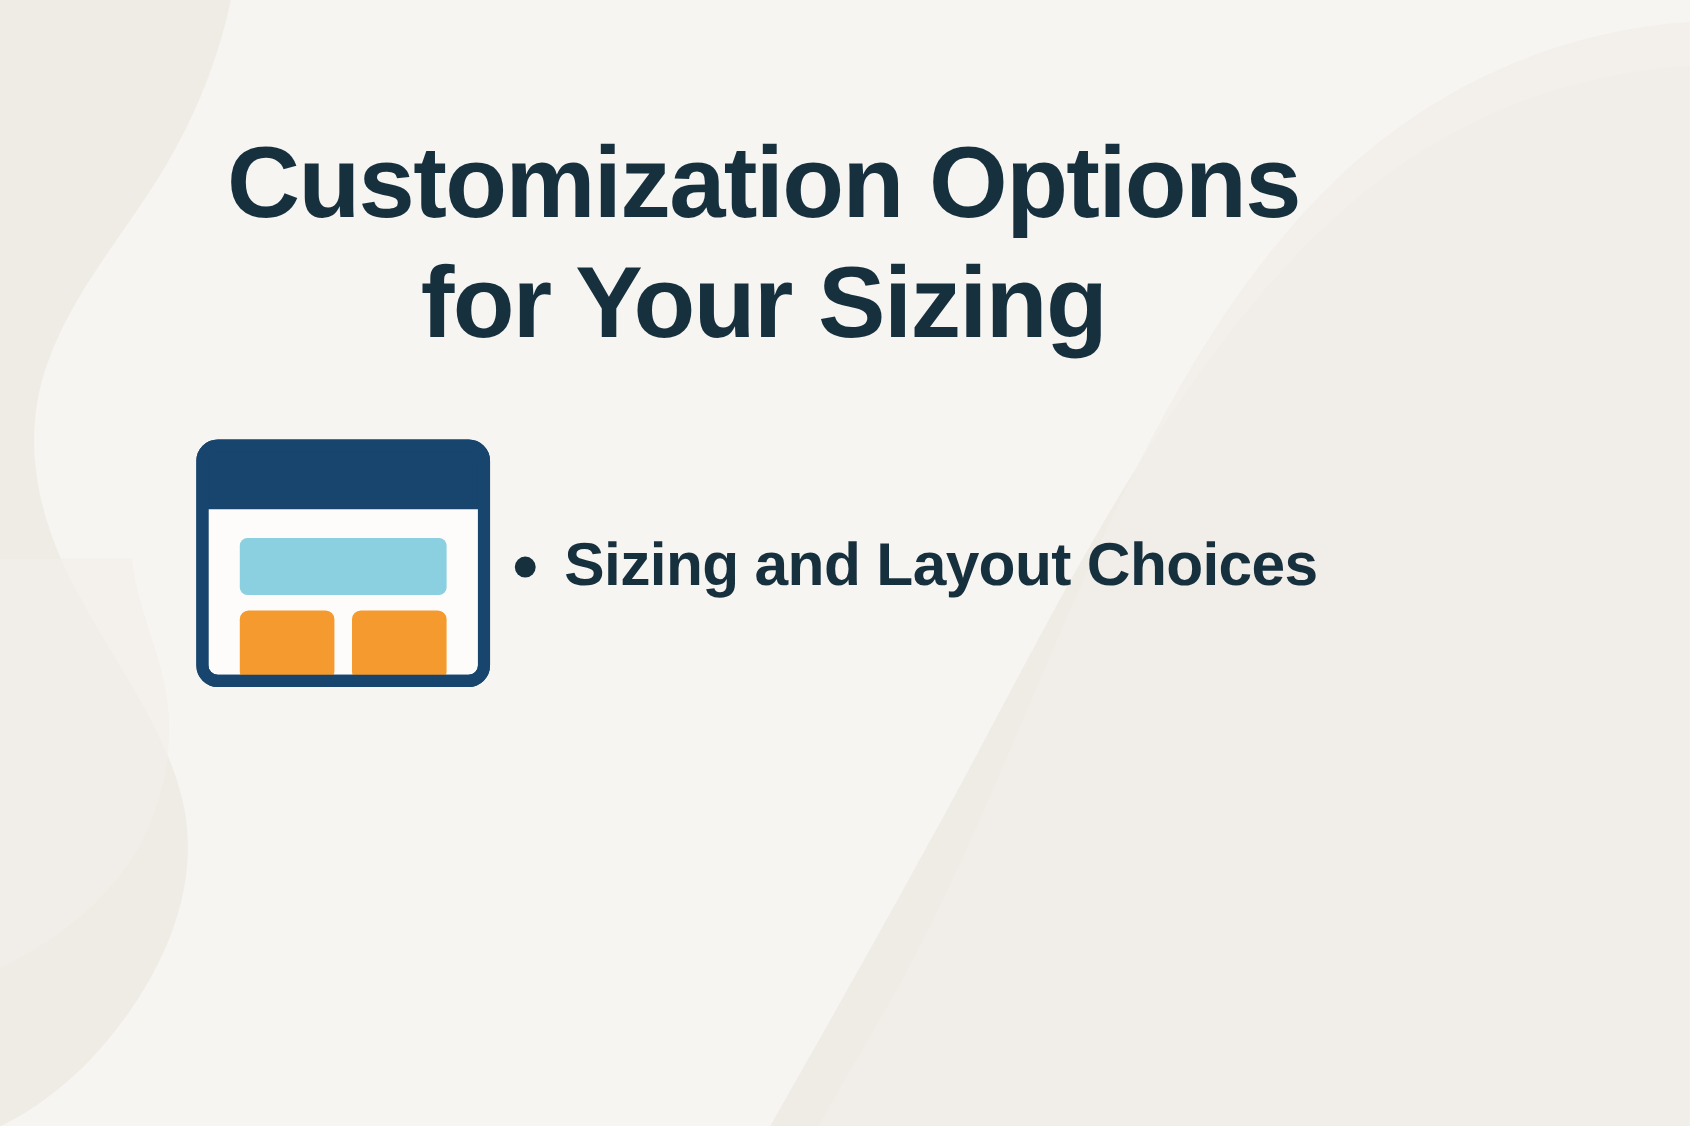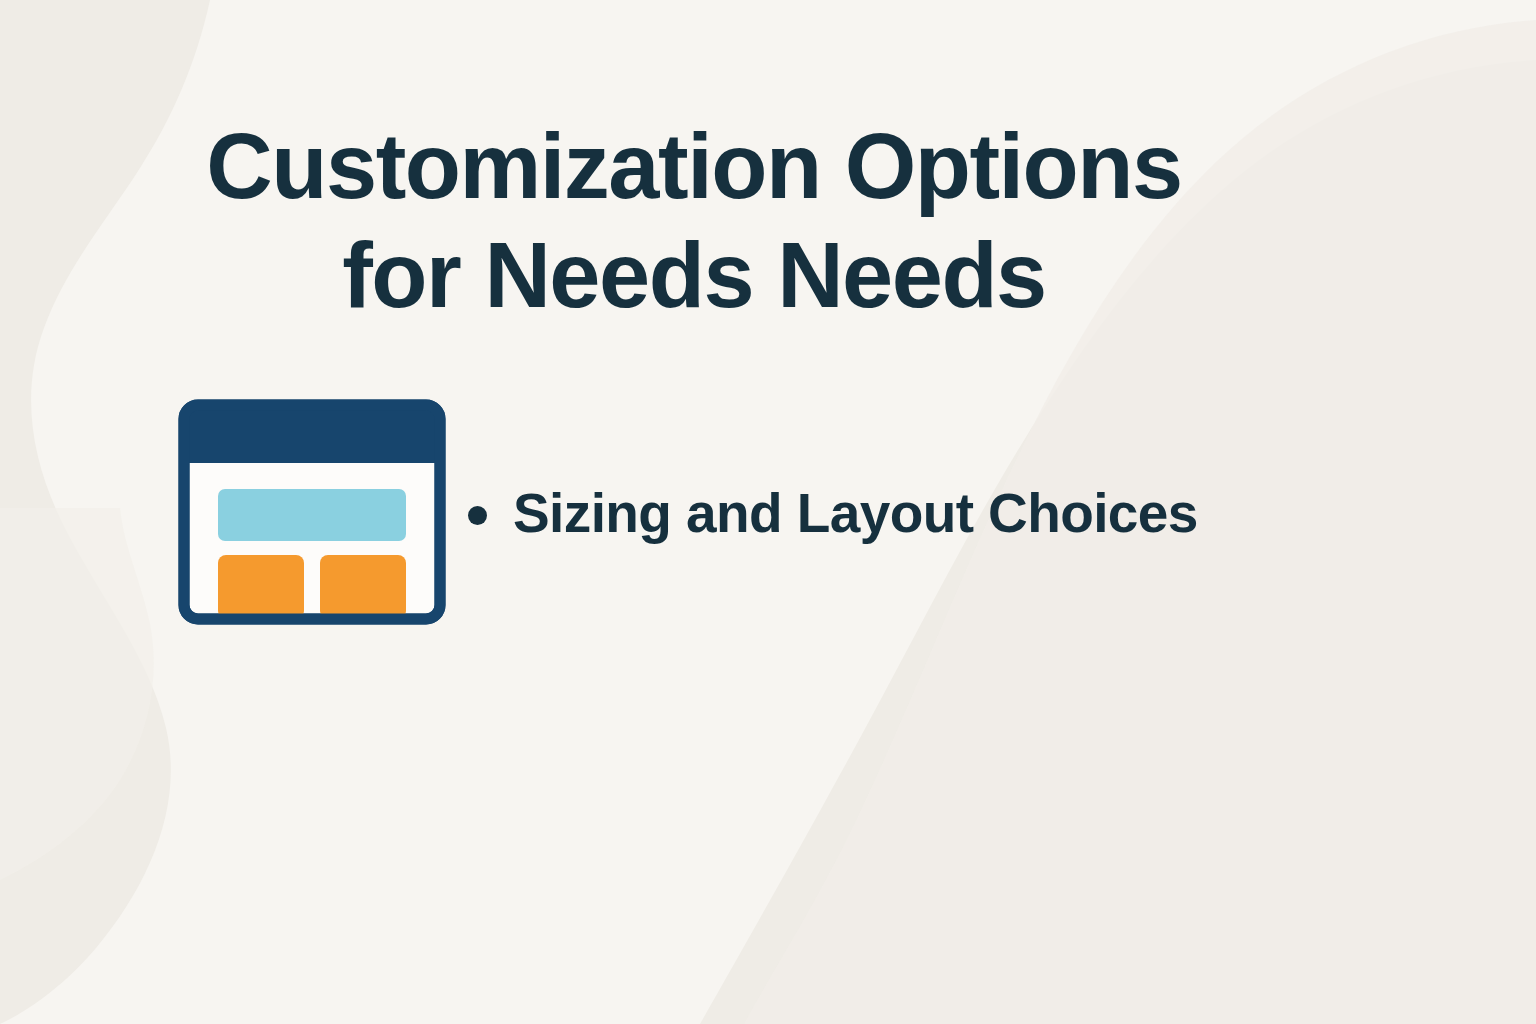--- a/index.html
+++ b/index.html
@@ -128,21 +128,21 @@
 
   <path fill="#F2EFEA" d="M0,880 C46,858 92,824 120,780 C150,732 160,676 150,624
            C142,584 124,548 120,508 L0,508 Z" opacity="0.7"></path>
 </svg>
 
 <div class="slide">
 
   <div class="title-block">
     <h1 class="slide-title">
       <span class="tl">Customization Options</span>
-      <span class="tl2">for Needs Needs</span>
+      <span class="tl2">for Your Sizing</span>
     </h1>
   </div>
 
   <div class="rows">
 
     <div class="row row-1">
 
       <div class="icon-cell">
         <svg width="272" height="230" viewBox="0 0 272 230" aria-hidden="true">
 

